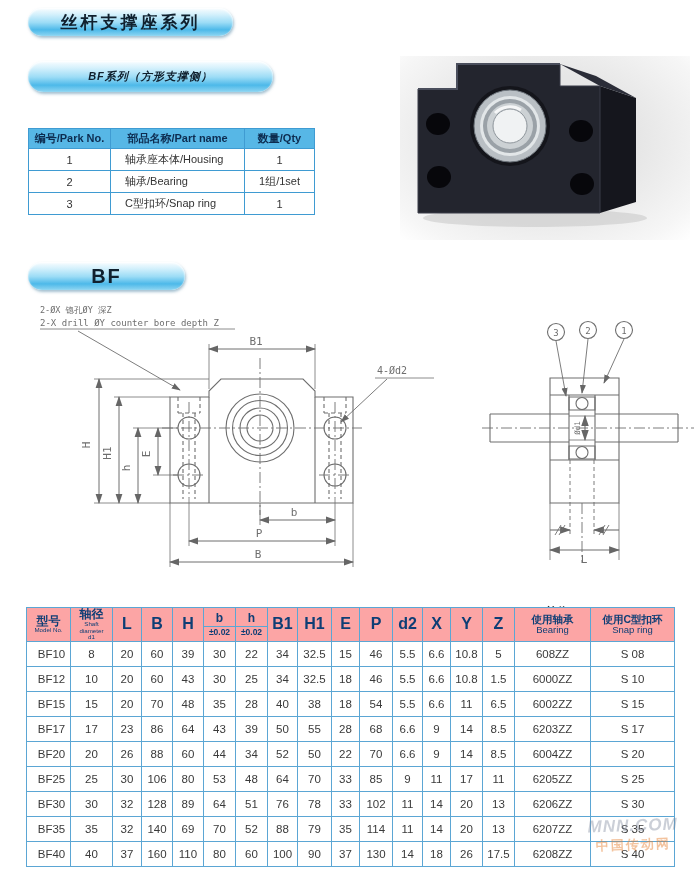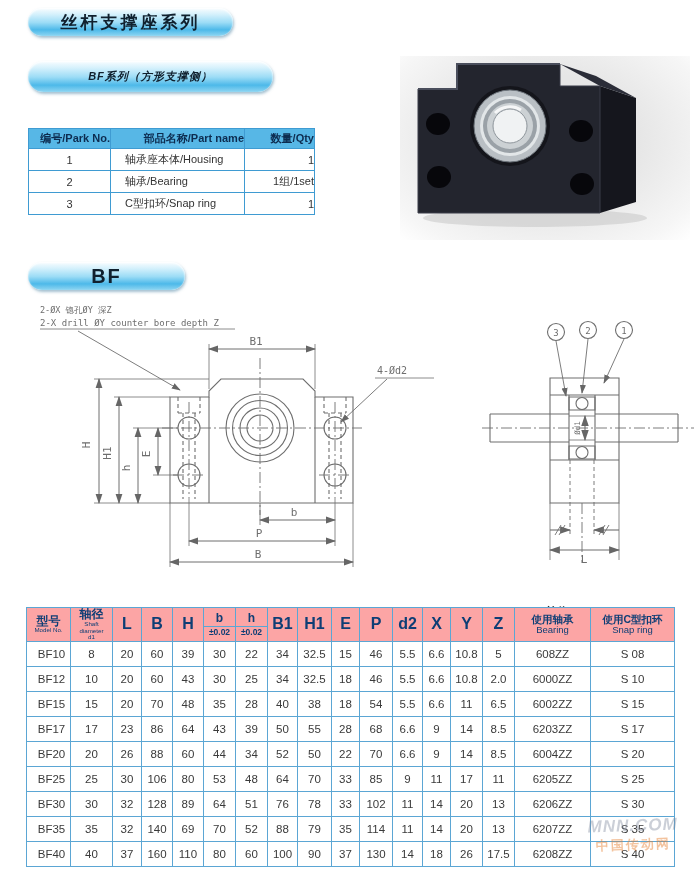--- a/index.html
+++ b/index.html
@@ -12,21 +12,21 @@
     background:linear-gradient(180deg,#f8fdff 0%,#d6f1fc 22%,#9cdcf6 52%,#4db9e9 78%,#8ed5f2 100%);
     box-shadow:1px 2px 3px rgba(90,140,170,.55), inset 0 1px 2px #fff;
     color:#10202e;font-weight:bold;}
   #banner-series{left:28px;top:8px;width:205px;height:28px;font-size:17px;letter-spacing:3px;}
   #banner-sub{left:28px;top:61px;width:245px;height:31px;font-size:11px;letter-spacing:1px;font-style:italic;}
   #banner-model{left:28px;top:262px;width:157px;height:28px;font-size:20px;letter-spacing:2px;}
 
   
   #parts-table{position:absolute;left:28px;top:128px;width:286px;border-collapse:collapse;
     table-layout:fixed;font-size:11px;}
-  #parts-table th,#parts-table td{border:1px solid #3f9bd2;text-align:right;padding:0;}
+  #parts-table th,#parts-table td{border:1px solid #3f9bd2;text-align:center;padding:0;}
   #parts-table th{background:#57b7e6;color:#0d2c50;height:19px;font-size:11px;}
   #parts-table td{height:21px;color:#333;background:#fff;}
   #parts-table td.first{text-align:center;}
   #parts-table td:nth-child(2){text-align:left;padding-left:14px;}
 
   
   #photo{position:absolute;left:400px;top:56px;width:290px;height:184px;
     background:radial-gradient(ellipse at 50% 45%, #e6e6e6 45%, #f6f6f6 85%, #ffffff 100%);}
 
   
@@ -344,21 +344,21 @@
           <td>43</td>
           <td>30</td>
           <td>25</td>
           <td>34</td>
           <td>32.5</td>
           <td>18</td>
           <td>46</td>
           <td>5.5</td>
           <td>6.6</td>
           <td>10.8</td>
-          <td>2.0</td>
+          <td>1.5</td>
           <td>6000ZZ</td>
           <td>S 10</td>
         </tr>
         <tr>
           <td class="first">BF15</td>
           <td>15</td>
           <td>20</td>
           <td>70</td>
           <td>48</td>
           <td>35</td>

